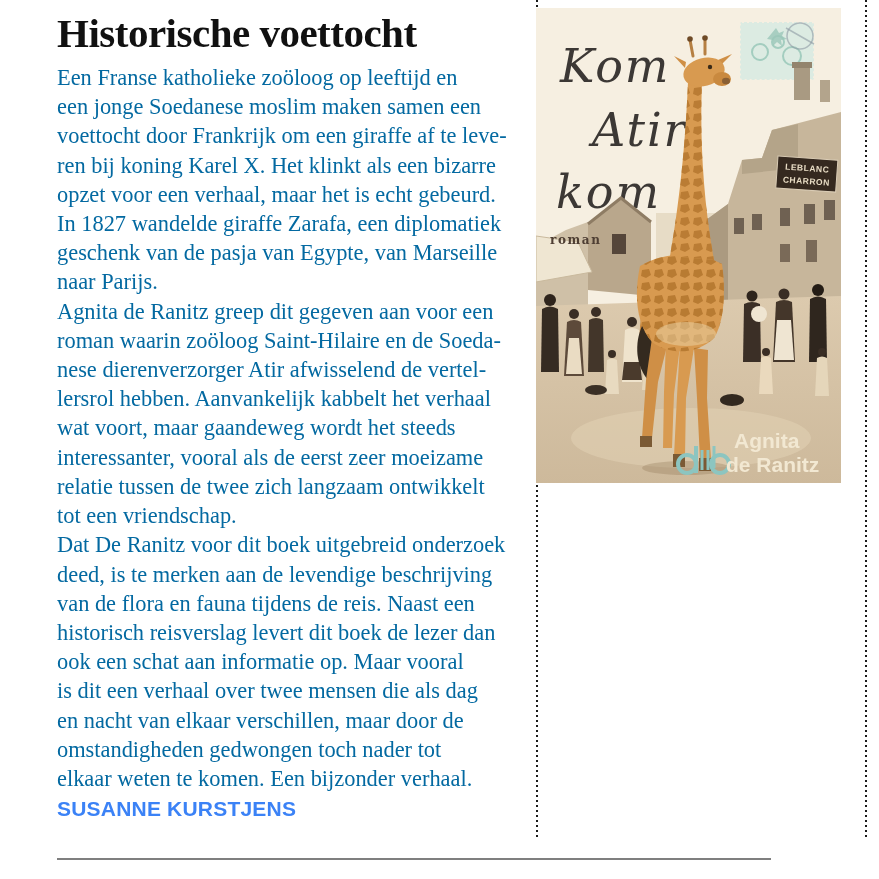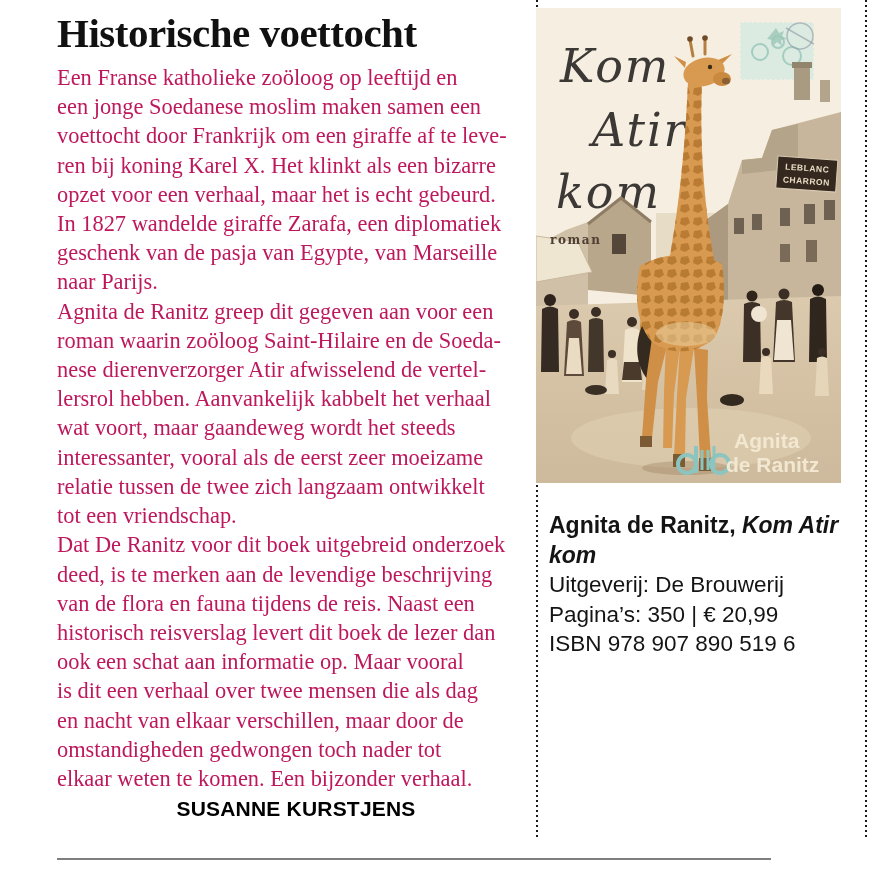--- a/index.html
+++ b/index.html
@@ -23,30 +23,29 @@
     font-size: 41px;
     line-height: 1.05;
     letter-spacing: -0.5px;
     color: #111;
   }
   .article .body {
     margin: 0;
     font-size: 22.4px;
     line-height: 29.2px;
     white-space: pre-line;
-    color: #be185d;
+    color: #0369a1;
   }
   .article .byline {
     margin-top: 4px;
     font-family: "Liberation Sans", sans-serif;
     font-weight: 700;
     font-size: 21px;
     letter-spacing: 0.2px;
-    color: #000000;
-    text-align: center;
+    color: #3b82f6;
   }
 
   
   .vdots {
     position: absolute; top: 0; width: 2px; height: 838px;
     background-image: repeating-linear-gradient(
       to bottom, #1a1a1a 0px, #1a1a1a 2px, transparent 2px, transparent 5px);
   }
   .vdots.left  { left: 536px; }
   .vdots.right { left: 865px; }
@@ -309,21 +308,15 @@
         <line x1="38" y1="8" x2="38" y2="30" stroke-width="3"></line>
       </g>
 
       <g>
         <text class="cover-author" x="198" y="440">Agnita</text>
         <text class="cover-author" x="190" y="464">de Ranitz</text>
       </g>
     </svg>
   </div>
 
-  <div class="book-info">
-    <div class="line1"><span>Agnita de Ranitz,</span> <span class="title-italic">Kom Atir kom</span></div>
-    <div>Uitgeverij: De Brouwerij</div>
-    <div>Pagina’s: 350 | € 20,99</div>
-    <div>ISBN 978 907 890 519 6</div>
-  </div>
 
   <div class="bottom-rule"></div>
 </div>
 
 </body></html>

